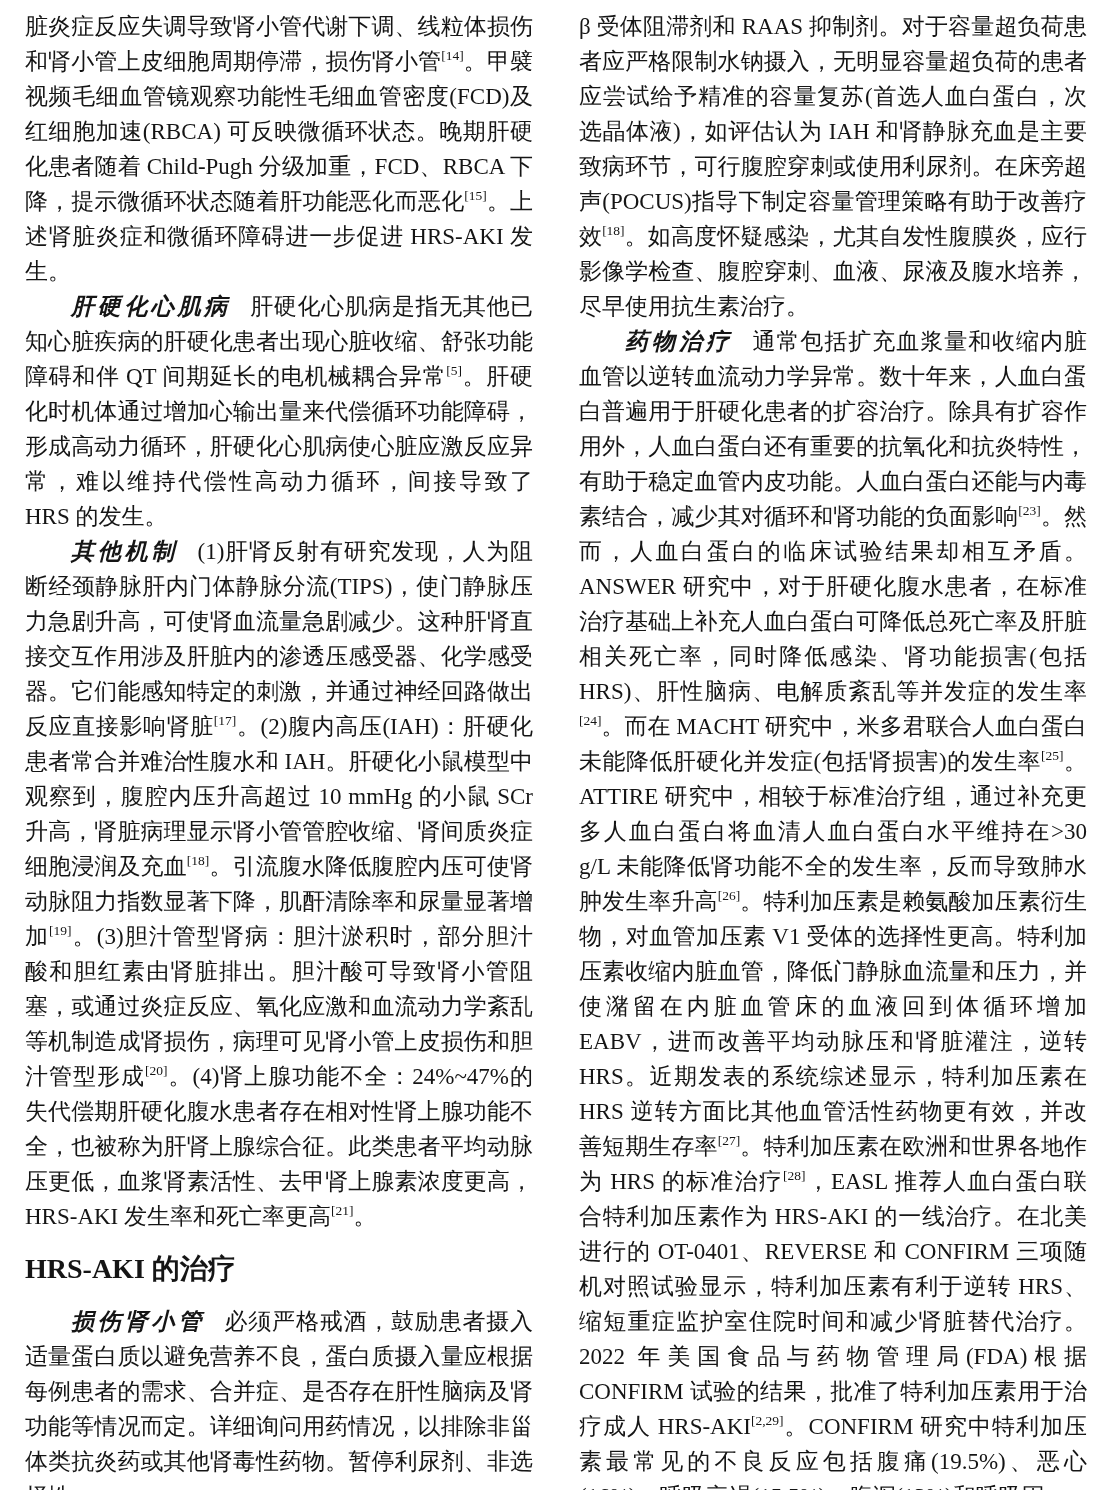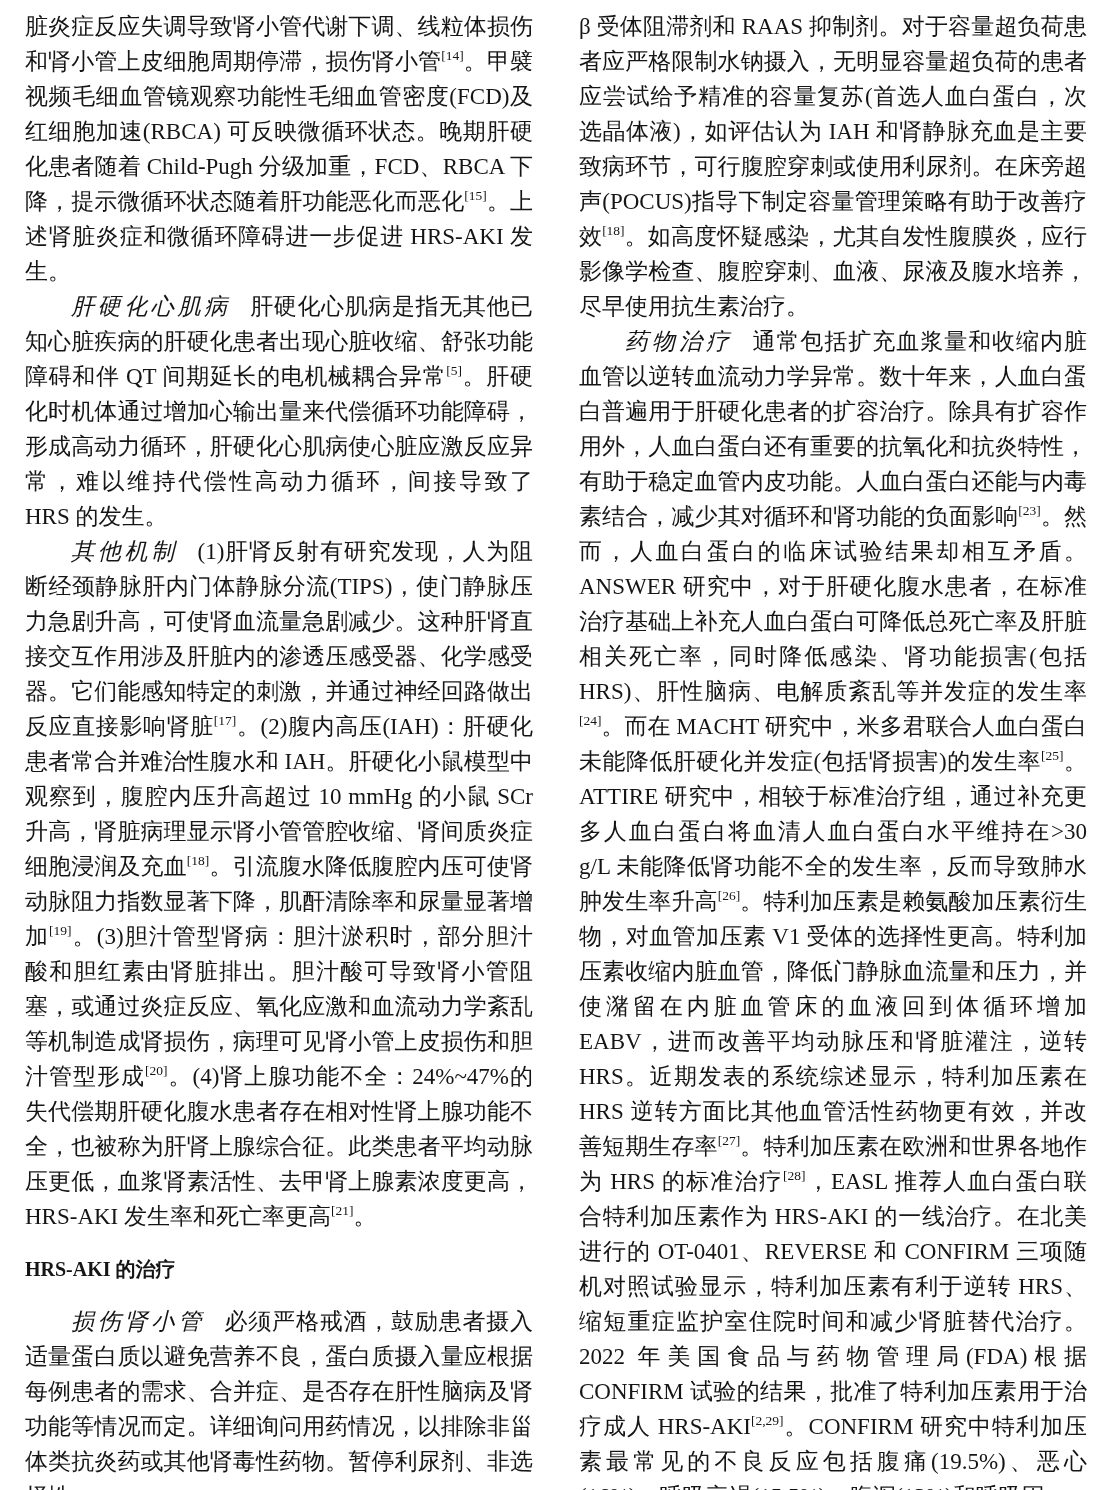--- a/index.html
+++ b/index.html
@@ -30,33 +30,33 @@
     text-align: justify;
   }
   .col p {
     margin: 0;
     text-indent: 0;
   }
   .col p.indent {
     text-indent: 2em;
   }
   .lead {
-    font-weight: 400;
+    font-weight: 700;
     font-style: italic;
     letter-spacing: 3px;
     margin-right: 0.85em;
   }
   sup.ref {
     font-size: 13.5px;
     line-height: 0;
     vertical-align: super;
     letter-spacing: 0;
   }
   h2.section-heading {
-    font-size: 20px;
+    font-size: 28px;
     font-weight: 700;
     line-height: 36px;
     margin: 17px 0 17px 0;
     text-align: left;
     text-indent: 0;
     font-family: "Liberation Serif", "DejaVu Serif", serif;
   }
 </style>
 </head>
 <body>

